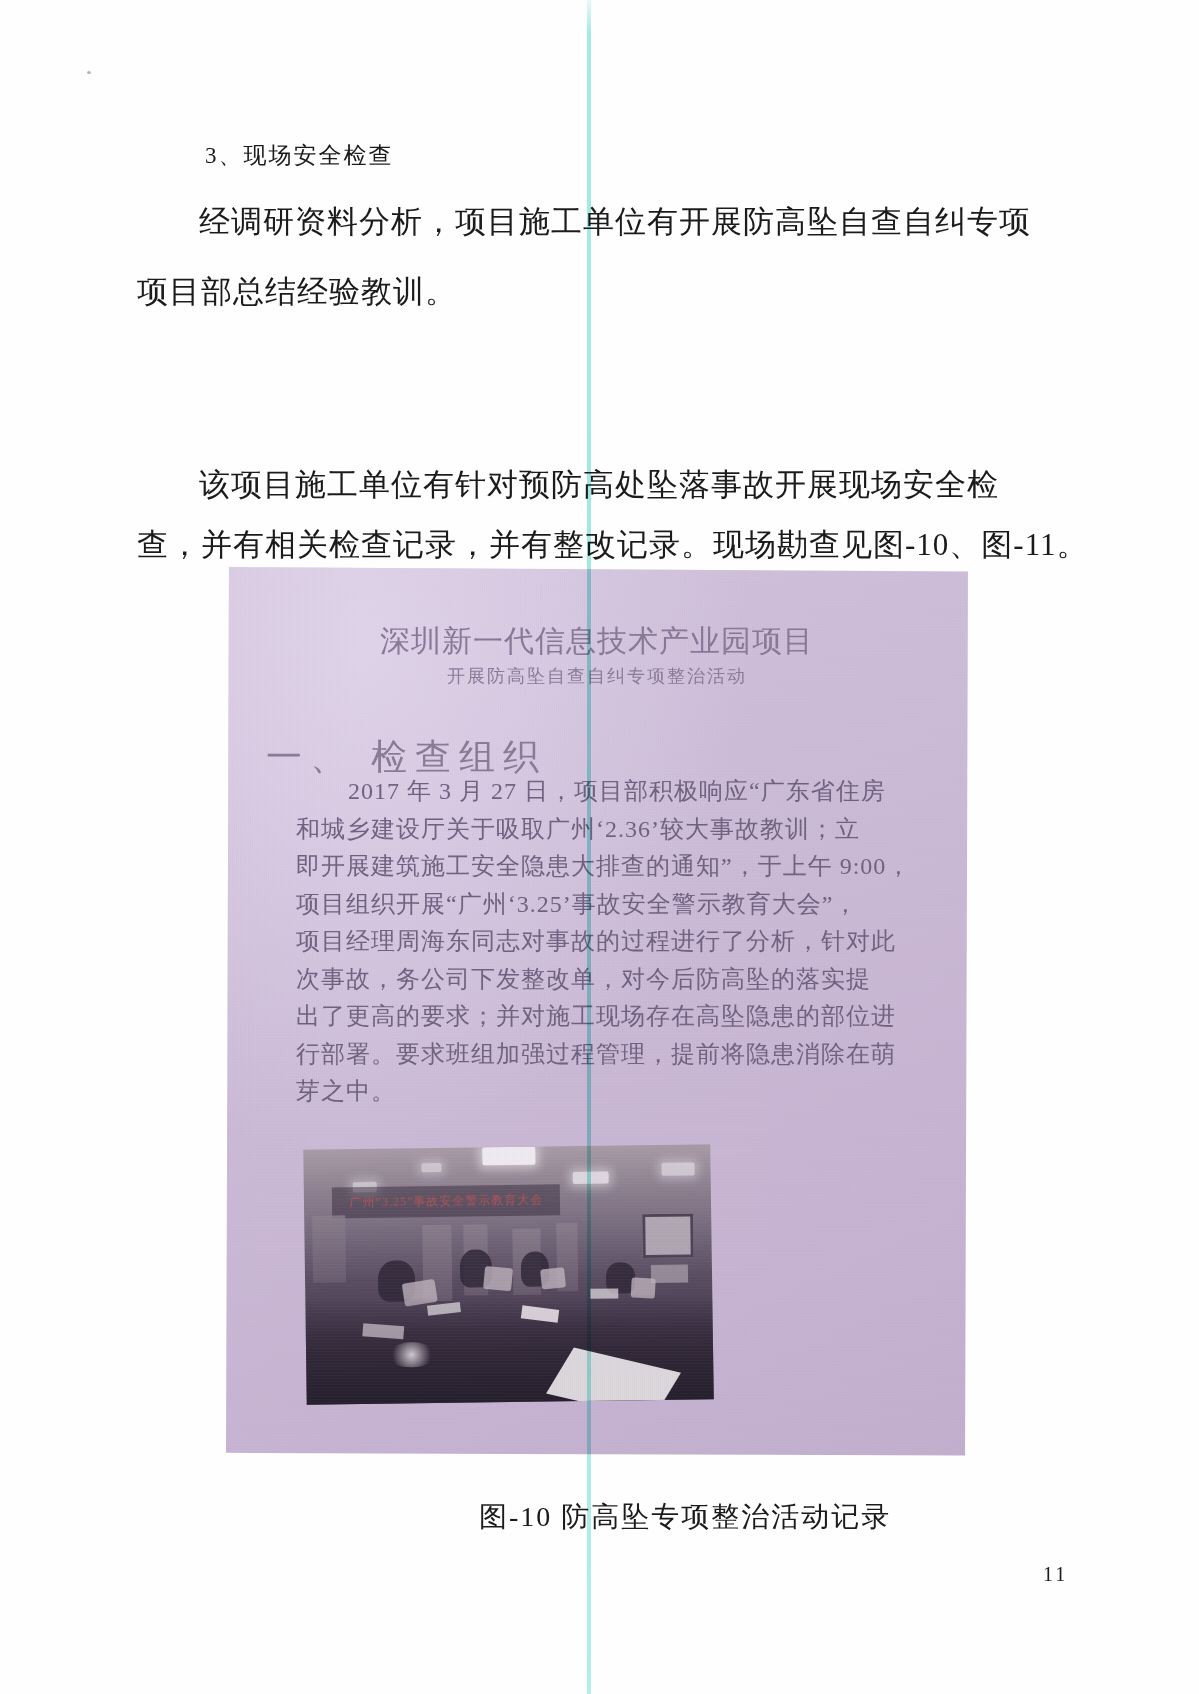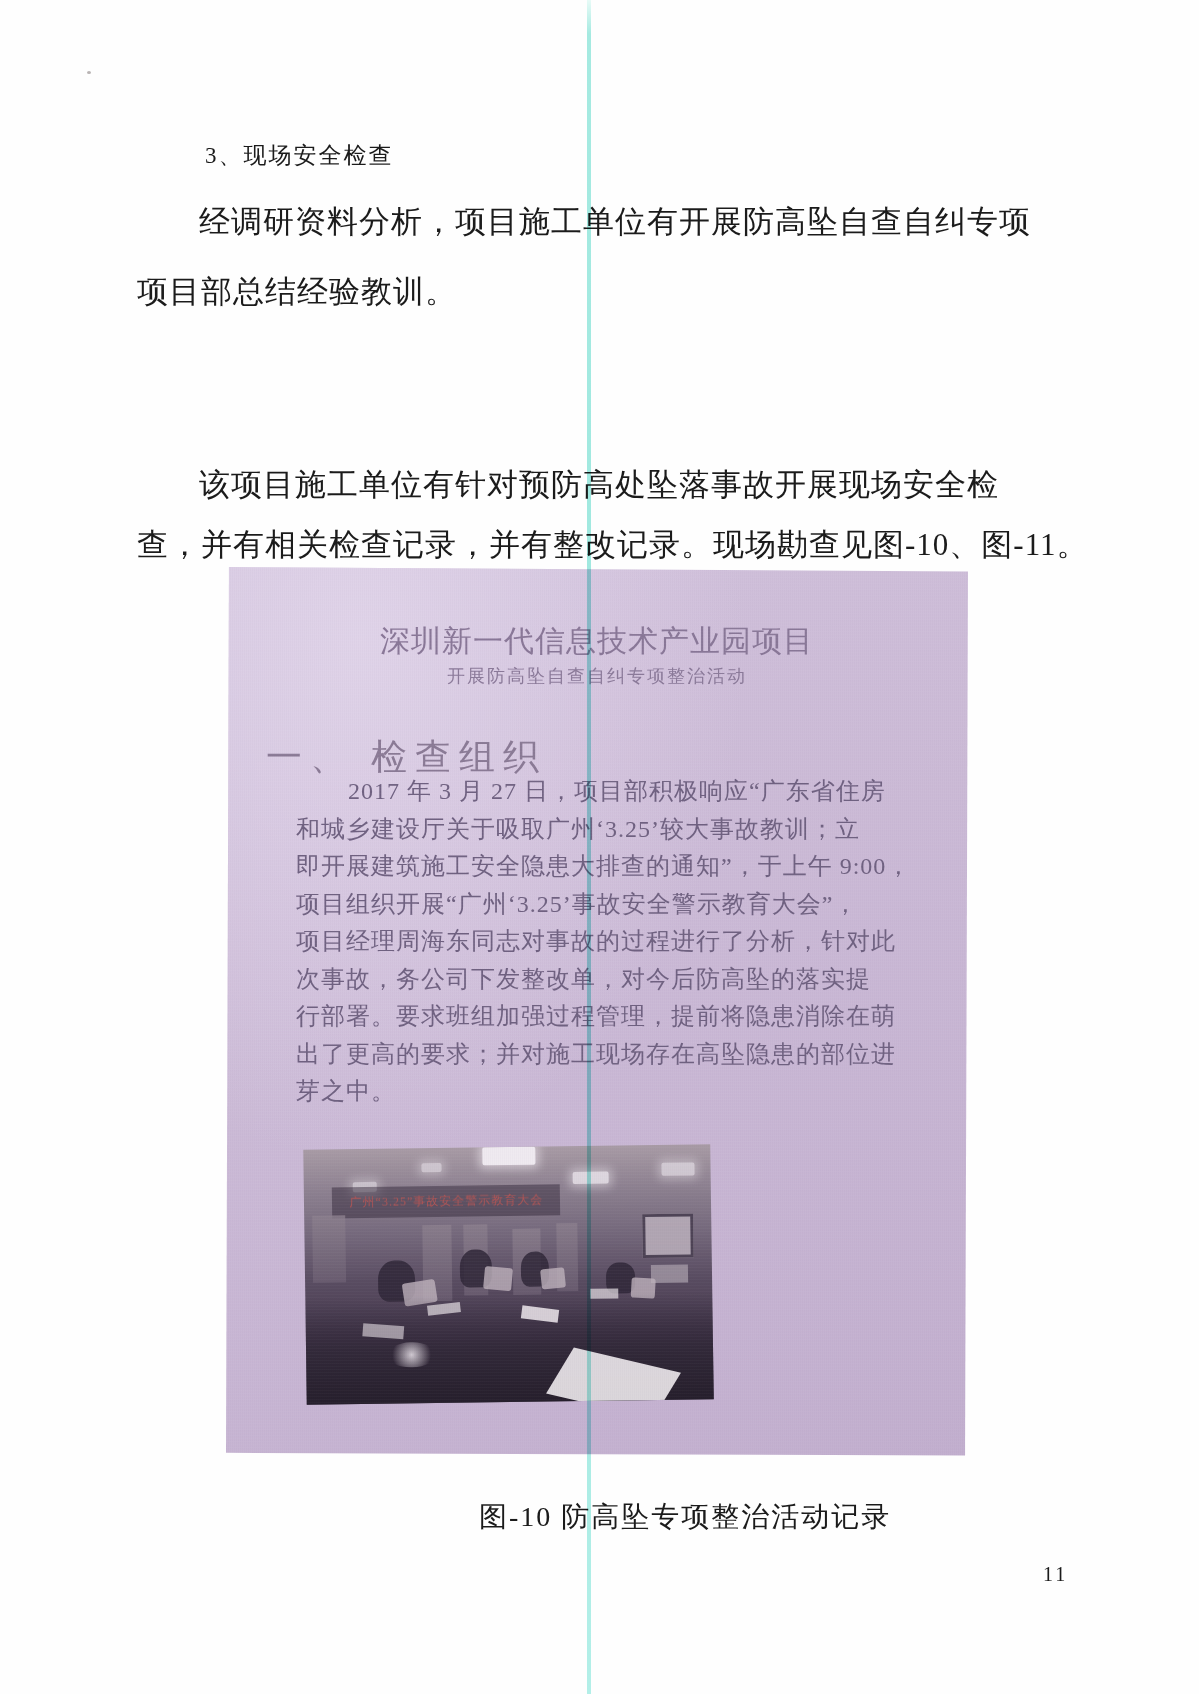--- a/index.html
+++ b/index.html
@@ -117,27 +117,27 @@
   <div class="nowrap">查，并有相关检查记录，并有整改记录。现场勘查见图-10、图-11。</div>
 </div>
 
 <div class="abs scan-doc">
   <div class="abs doc-title nowrap">深圳新一代信息技术产业园项目</div>
   <div class="abs doc-subtitle nowrap">开展防高坠自查自纠专项整治活动</div>
   <div class="abs doc-section nowrap">一、 检查组织</div>
 
   <div class="abs doc-body">
     <div class="nowrap indent2">2017 年 3 月 27 日，项目部积极响应“广东省住房</div>
-    <div class="nowrap">和城乡建设厅关于吸取广州‘3.25’较大事故教训；立</div>
+    <div class="nowrap">和城乡建设厅关于吸取广州‘2.36’较大事故教训；立</div>
     <div class="nowrap">即开展建筑施工安全隐患大排查的通知”，于上午 9:00，</div>
     <div class="nowrap">项目组织开展“广州‘3.25’事故安全警示教育大会”，</div>
     <div class="nowrap">项目经理周海东同志对事故的过程进行了分析，针对此</div>
     <div class="nowrap">次事故，务公司下发整改单，对今后防高坠的落实提</div>
+    <div class="nowrap">出了更高的要求；并对施工现场存在高坠隐患的部位进</div>
     <div class="nowrap">行部署。要求班组加强过程管理，提前将隐患消除在萌</div>
-    <div class="nowrap">出了更高的要求；并对施工现场存在高坠隐患的部位进</div>
     <div class="nowrap">芽之中。</div>
   </div>
 
   <div class="abs photo-label nowrap">开会照片：</div>
 
   <div class="abs meeting-photo">
     <div class="abs light l1"></div>
     <div class="abs light l2"></div>
     <div class="abs light l3"></div>
     <div class="abs light l4"></div>

